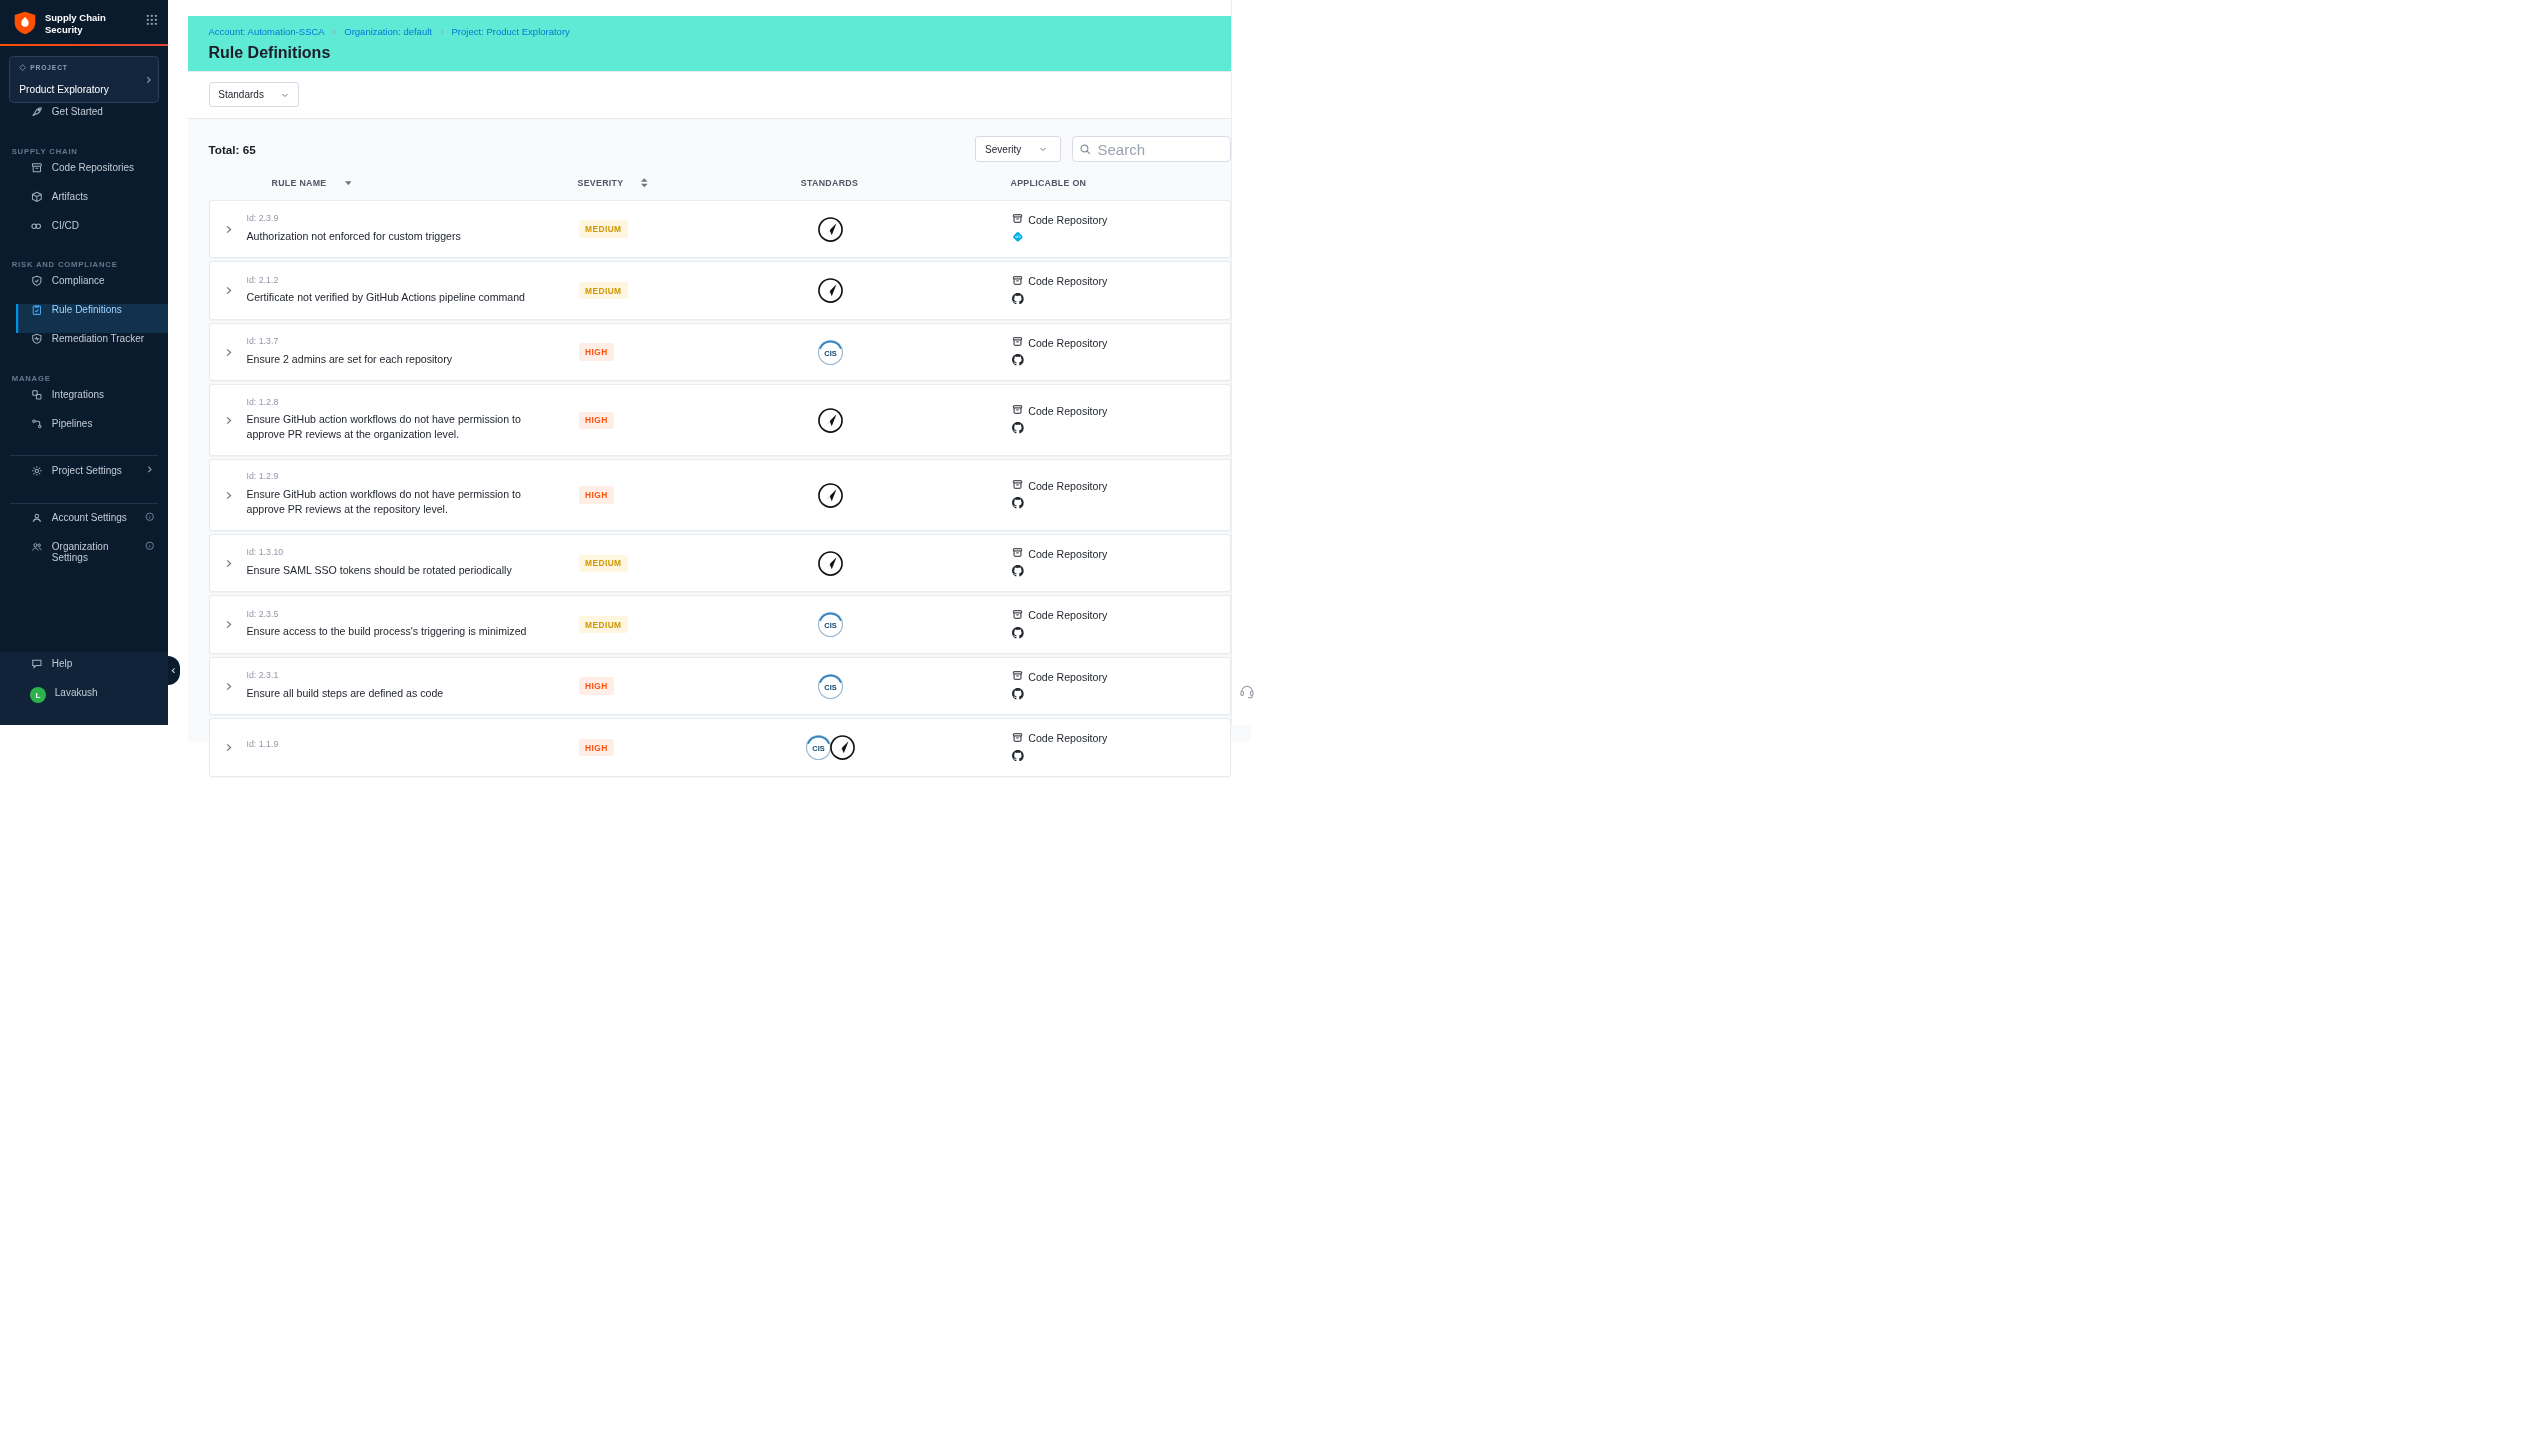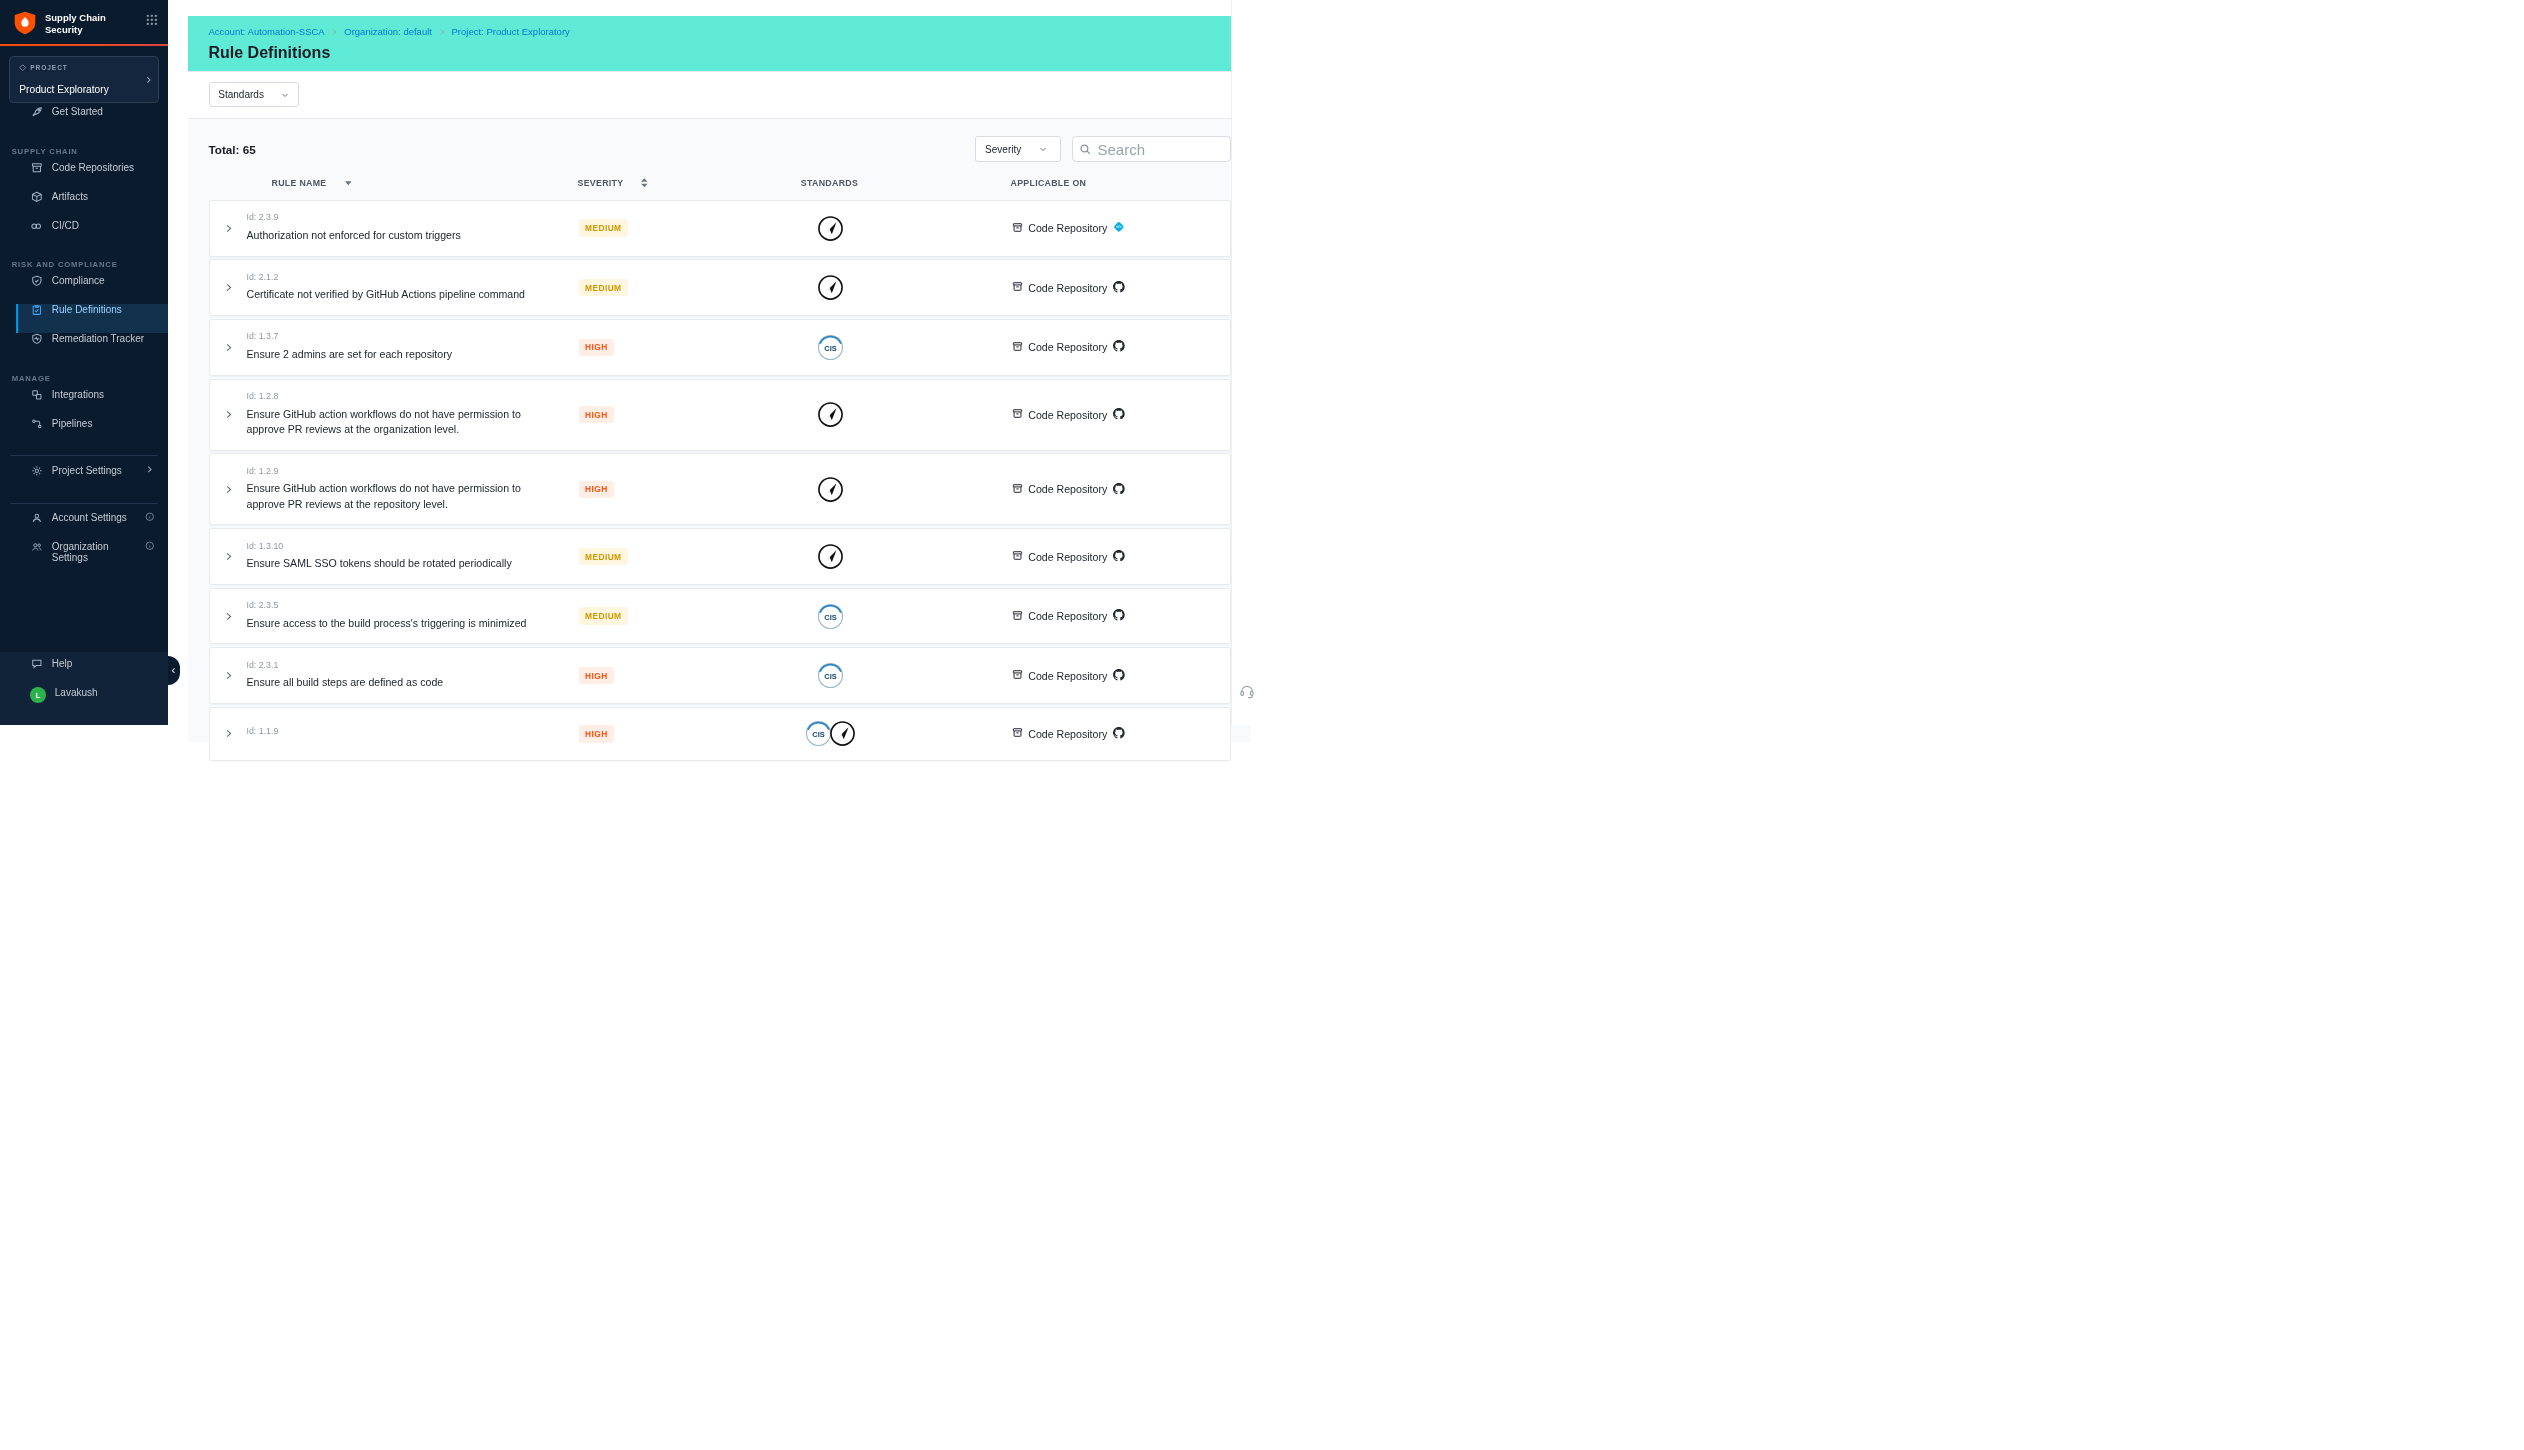--- a/index.html
+++ b/index.html
@@ -77,21 +77,21 @@
   .row-chevron { display:flex; justify-content:center; color:#6b7785; cursor:pointer; }
   .rule-id { font-size:8.8px; color:#9196a8; margin-bottom:5.8px; line-height:8.8px; }
   .rule-name { font-size:10.6px; color:#22272f; line-height:15.3px; padding-right:51px; }
   .sev-badge { display:inline-block; font-size:8.4px; font-weight:700; letter-spacing:0.4px;
     padding:3.7px 6.6px; border-radius:2.9px; }
   .sev-medium { color:#cf9700; background:#fef6df; }
   .sev-high { color:#ff5310; background:#ffeee6; }
   .standards-cell { display:flex; justify-content:center; align-items:center; }
   .standards-cell > span { display:flex; }
   .standards-cell > span + span { margin-left:-2.9px; }
-  .applicable-cell { padding-left:64px; display:flex; flex-direction:row; gap:5.1px; }
+  .applicable-cell { padding-left:64px; display:flex; flex-direction:column; gap:5.1px; }
   .app-line { display:flex; align-items:center; gap:5.8px; font-size:10.6px; color:#22272f; }
   .provider-line { display:flex; padding-left:0.7px; }
 
   .gutter { position:fixed; left:1231px; top:0; width:31px; height:725px; background:#fff;
     border-left:0.7px solid #eceff2; }
   .support-icon { position:absolute; left:7.3px; top:683px; cursor:pointer; }
 </style>
 </head>
 <body>
 

